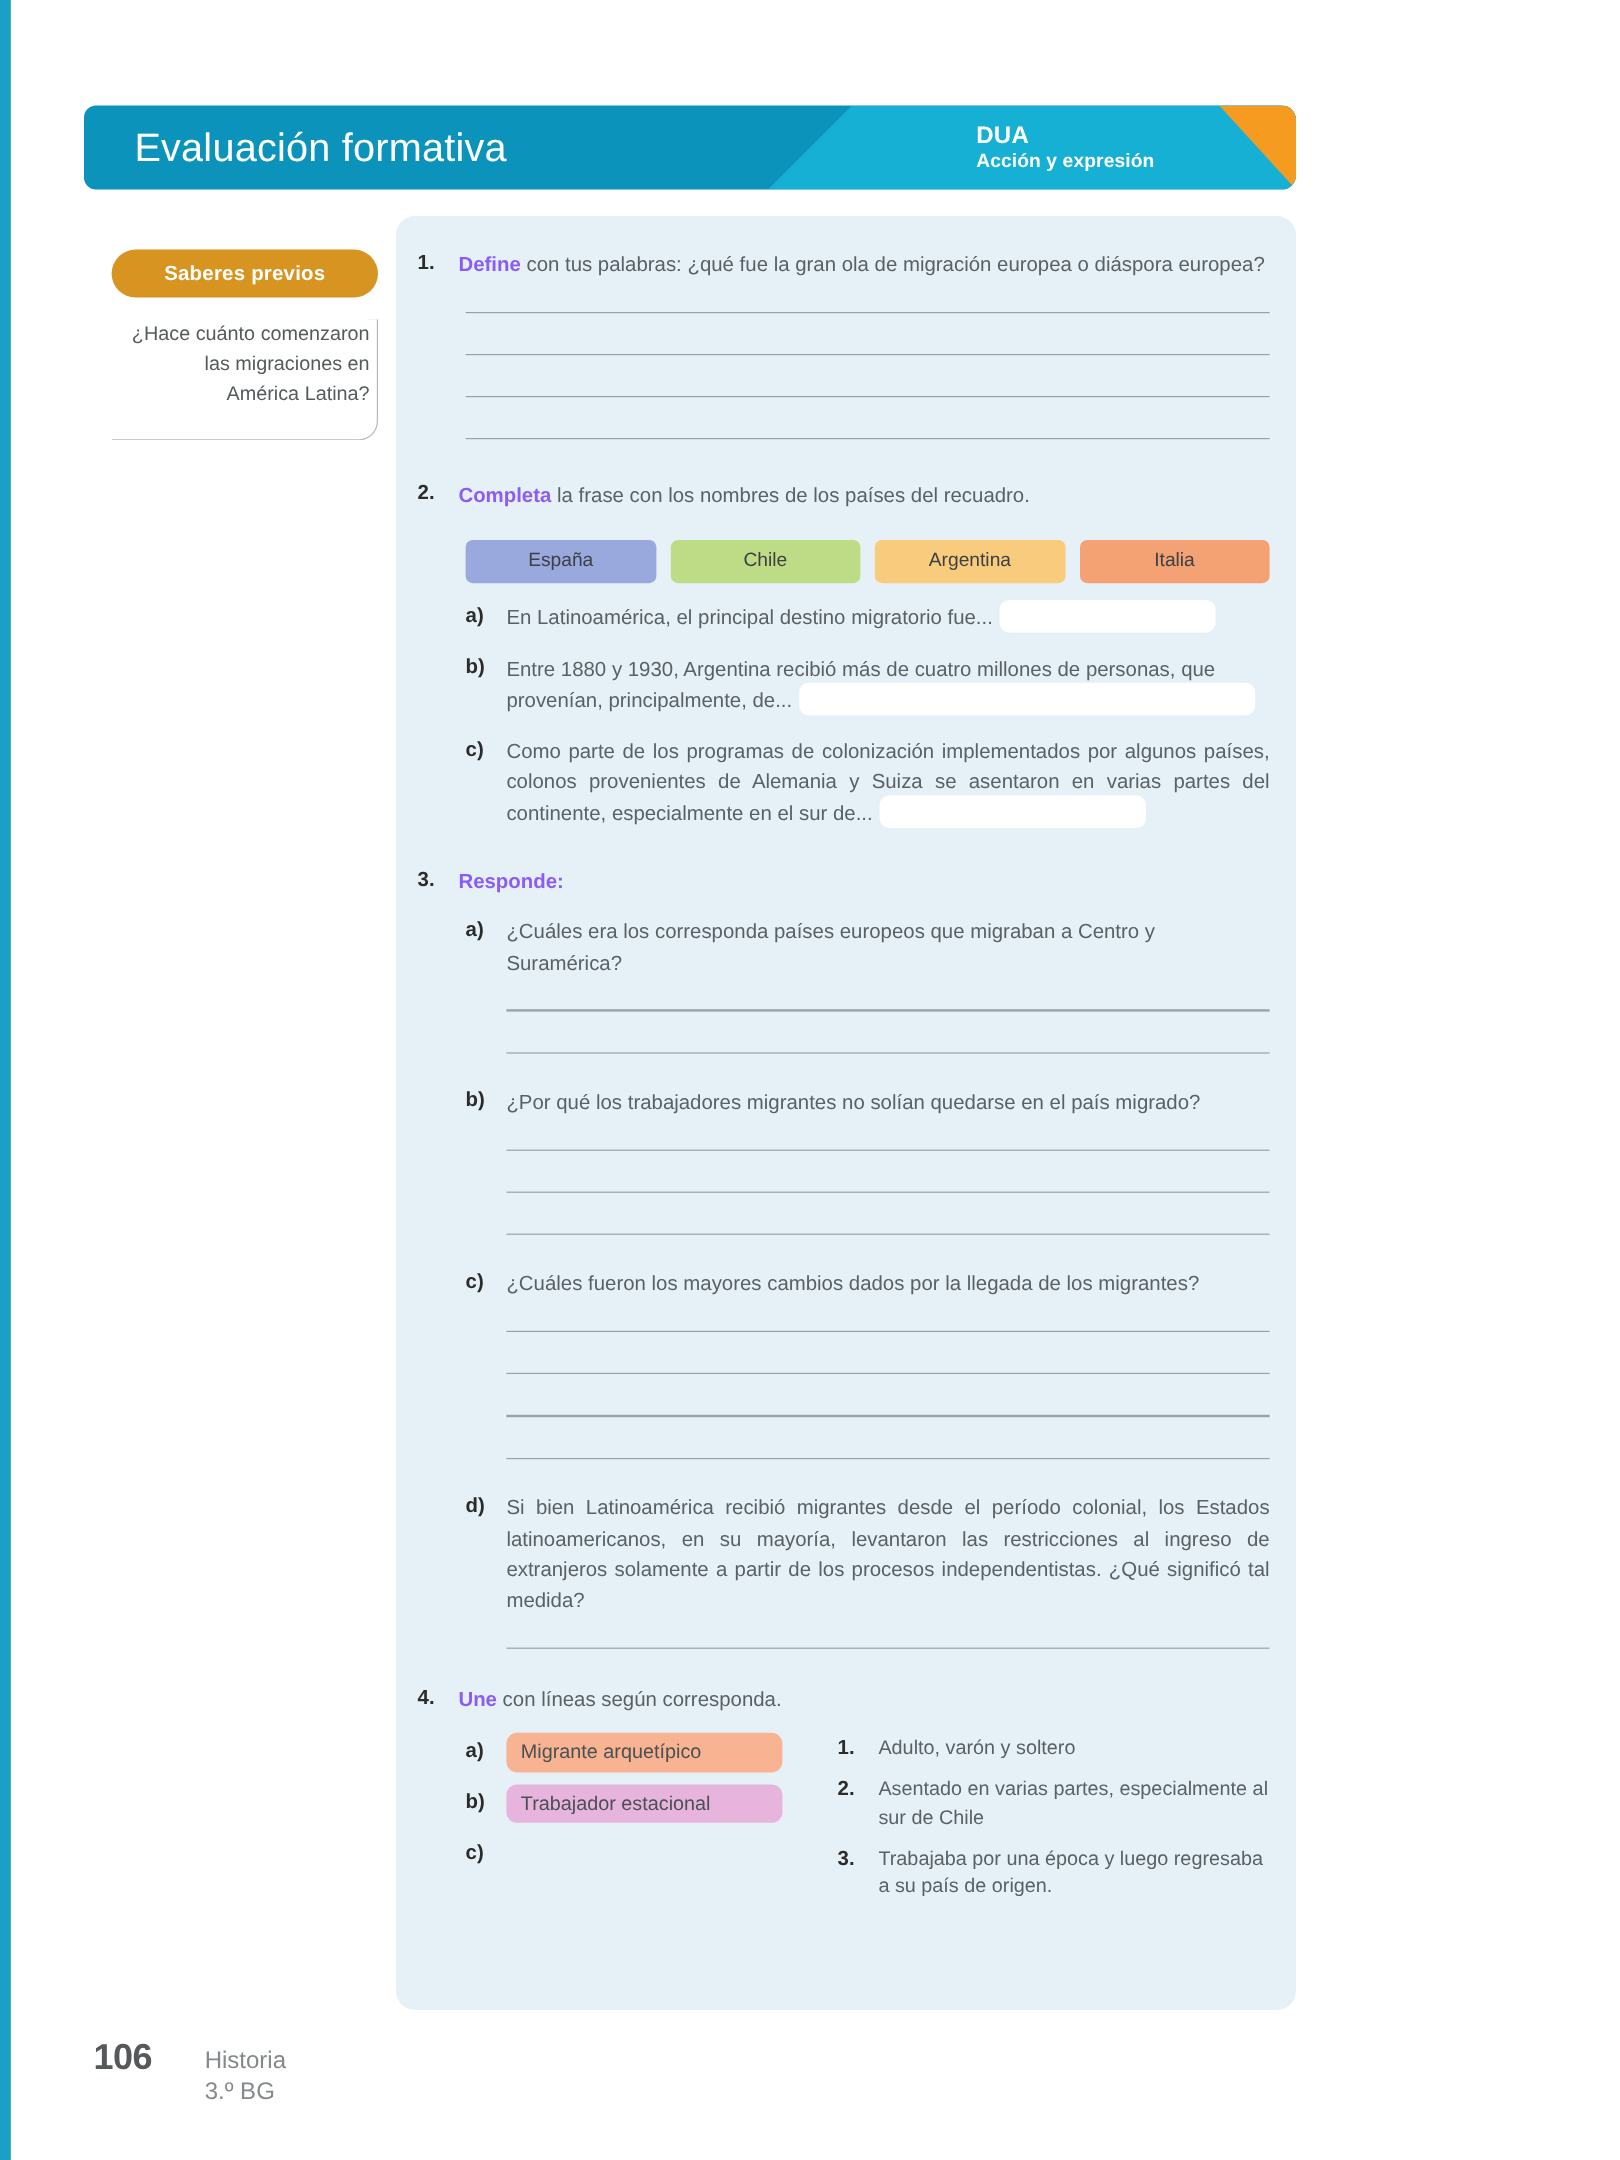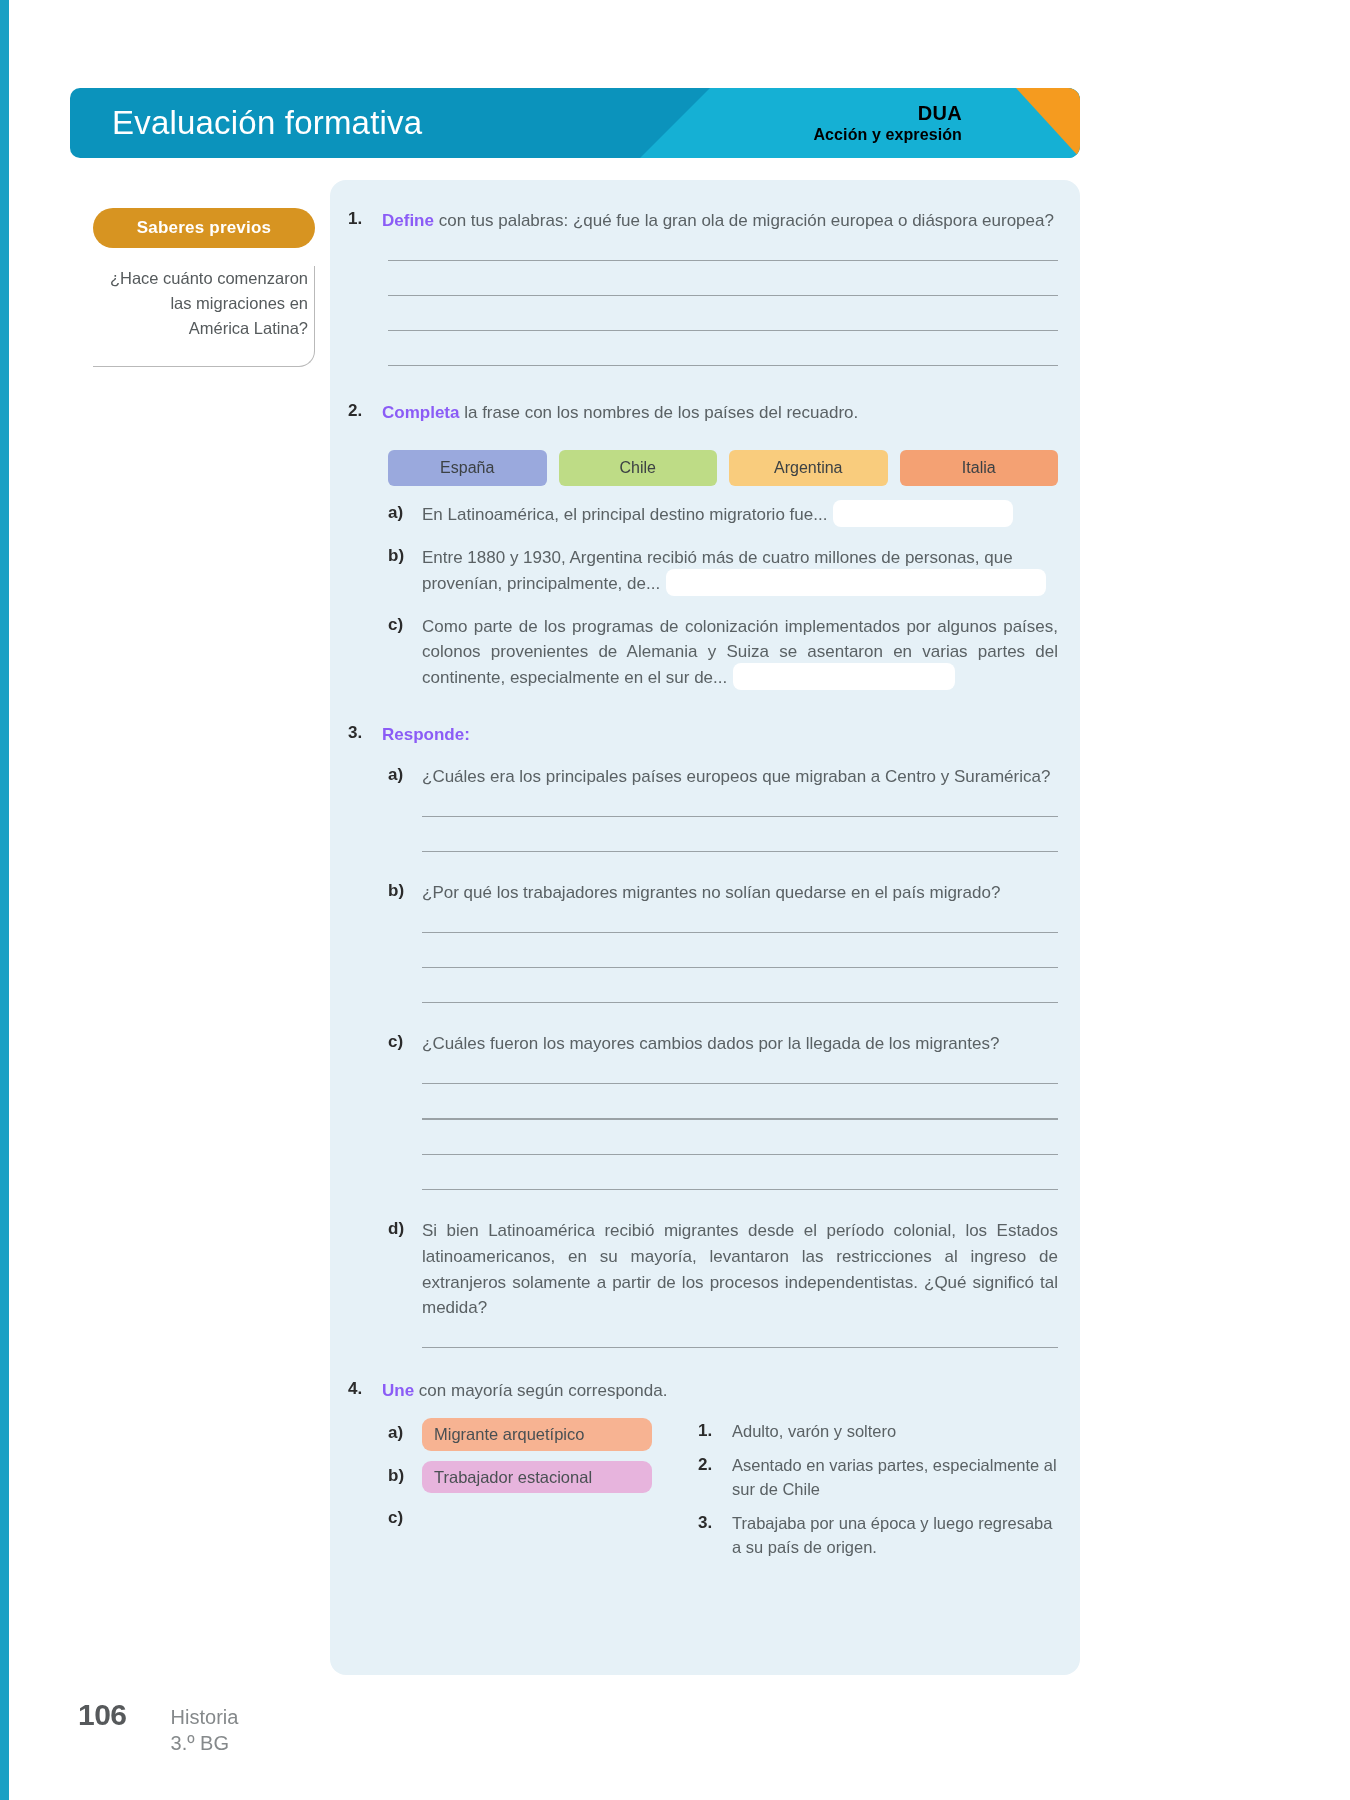--- a/index.html
+++ b/index.html
@@ -51,22 +51,22 @@
     color: #ffffff;
     font-size: 33px;
     font-weight: 400;
     letter-spacing: .2px;
     white-space: nowrap;
   }
   .dua-block {
     position: absolute;
     right: 118px; top: 50%;
     transform: translateY(-50%);
-    text-align: right;
-    color: #000000;
+    text-align: left;
+    color: #ffffff;
     line-height: 1.18;
     white-space: nowrap;
   }
   .dua-title { font-size: 20px; font-weight: bold; letter-spacing: .3px; }
   .dua-sub   { font-size: 16px; font-weight: bold; letter-spacing: .1px; }
 
   
   .callout {
     position: absolute;
     left: 93px; top: 208px;
@@ -333,21 +333,21 @@
       <div class="sub-text justify"><span>Como parte de los programas de colonización implementados por algunos países, colonos provenientes de Alemania y Suiza se asentaron en varias partes del continente, especialmente en el sur de...</span><span class="blank" id="blank-2c" style="width: 222px;"></span></div>
     </div>
 
     <div class="q" style="margin-top:30px">
       <div class="q-num">3.</div>
       <div class="q-text"><b>Responde:</b></div>
     </div>
 
     <div class="sub">
       <div class="sub-let">a)</div>
-      <div class="sub-text">¿Cuáles era los principales países europeos que migraban a Centro y Suramérica?</div>
+      <div class="sub-text">¿Cuáles era los corresponda países europeos que migraban a Centro y Suramérica?</div>
     </div>
     <div class="sub-lines">
       <div class="rule first"></div>
       <div class="rule"></div>
     </div>
 
     <div class="sub" style="margin-top:28px">
       <div class="sub-let">b)</div>
       <div class="sub-text">¿Por qué los trabajadores migrantes no solían quedarse en el país migrado?</div>
     </div>
@@ -371,21 +371,21 @@
     <div class="sub" style="margin-top:28px">
       <div class="sub-let">d)</div>
       <div class="sub-text justify">Si bien Latinoamérica recibió migrantes desde el período colonial, los Estados latinoamericanos, en su mayoría, levantaron las restricciones al ingreso de extranjeros solamente a partir de los procesos independentistas. ¿Qué significó tal medida?</div>
     </div>
     <div class="sub-lines">
       <div class="rule first"></div>
     </div>
 
     <div class="q" style="margin-top:30px">
       <div class="q-num">4.</div>
-      <div class="q-text"><b>Une</b><span> con mayoría según corresponda.</span></div>
+      <div class="q-text"><b>Une</b><span> con líneas según corresponda.</span></div>
     </div>
 
     <div class="match">
       <div class="match-left">
         <div class="match-row">
           <div class="match-let">a)</div>
           <div class="match-box" id="mbox-a" style="background: rgb(247, 179, 146);">Migrante arquetípico</div>
         </div>
         <div class="match-row">
           <div class="match-let">b)</div>

